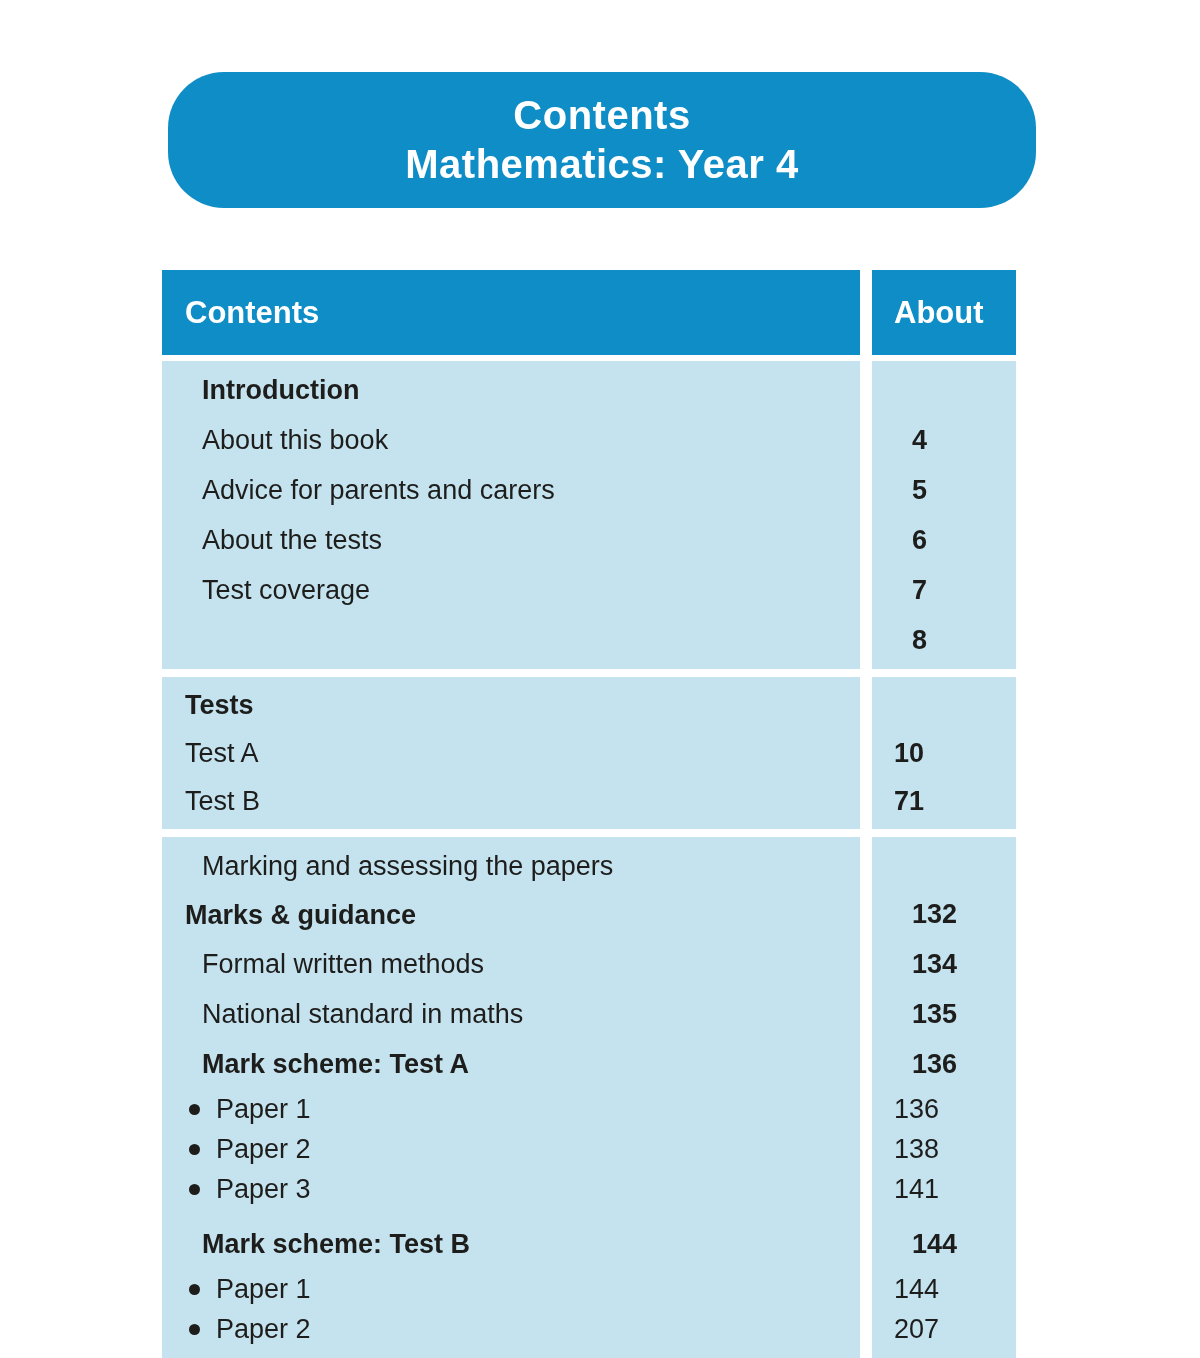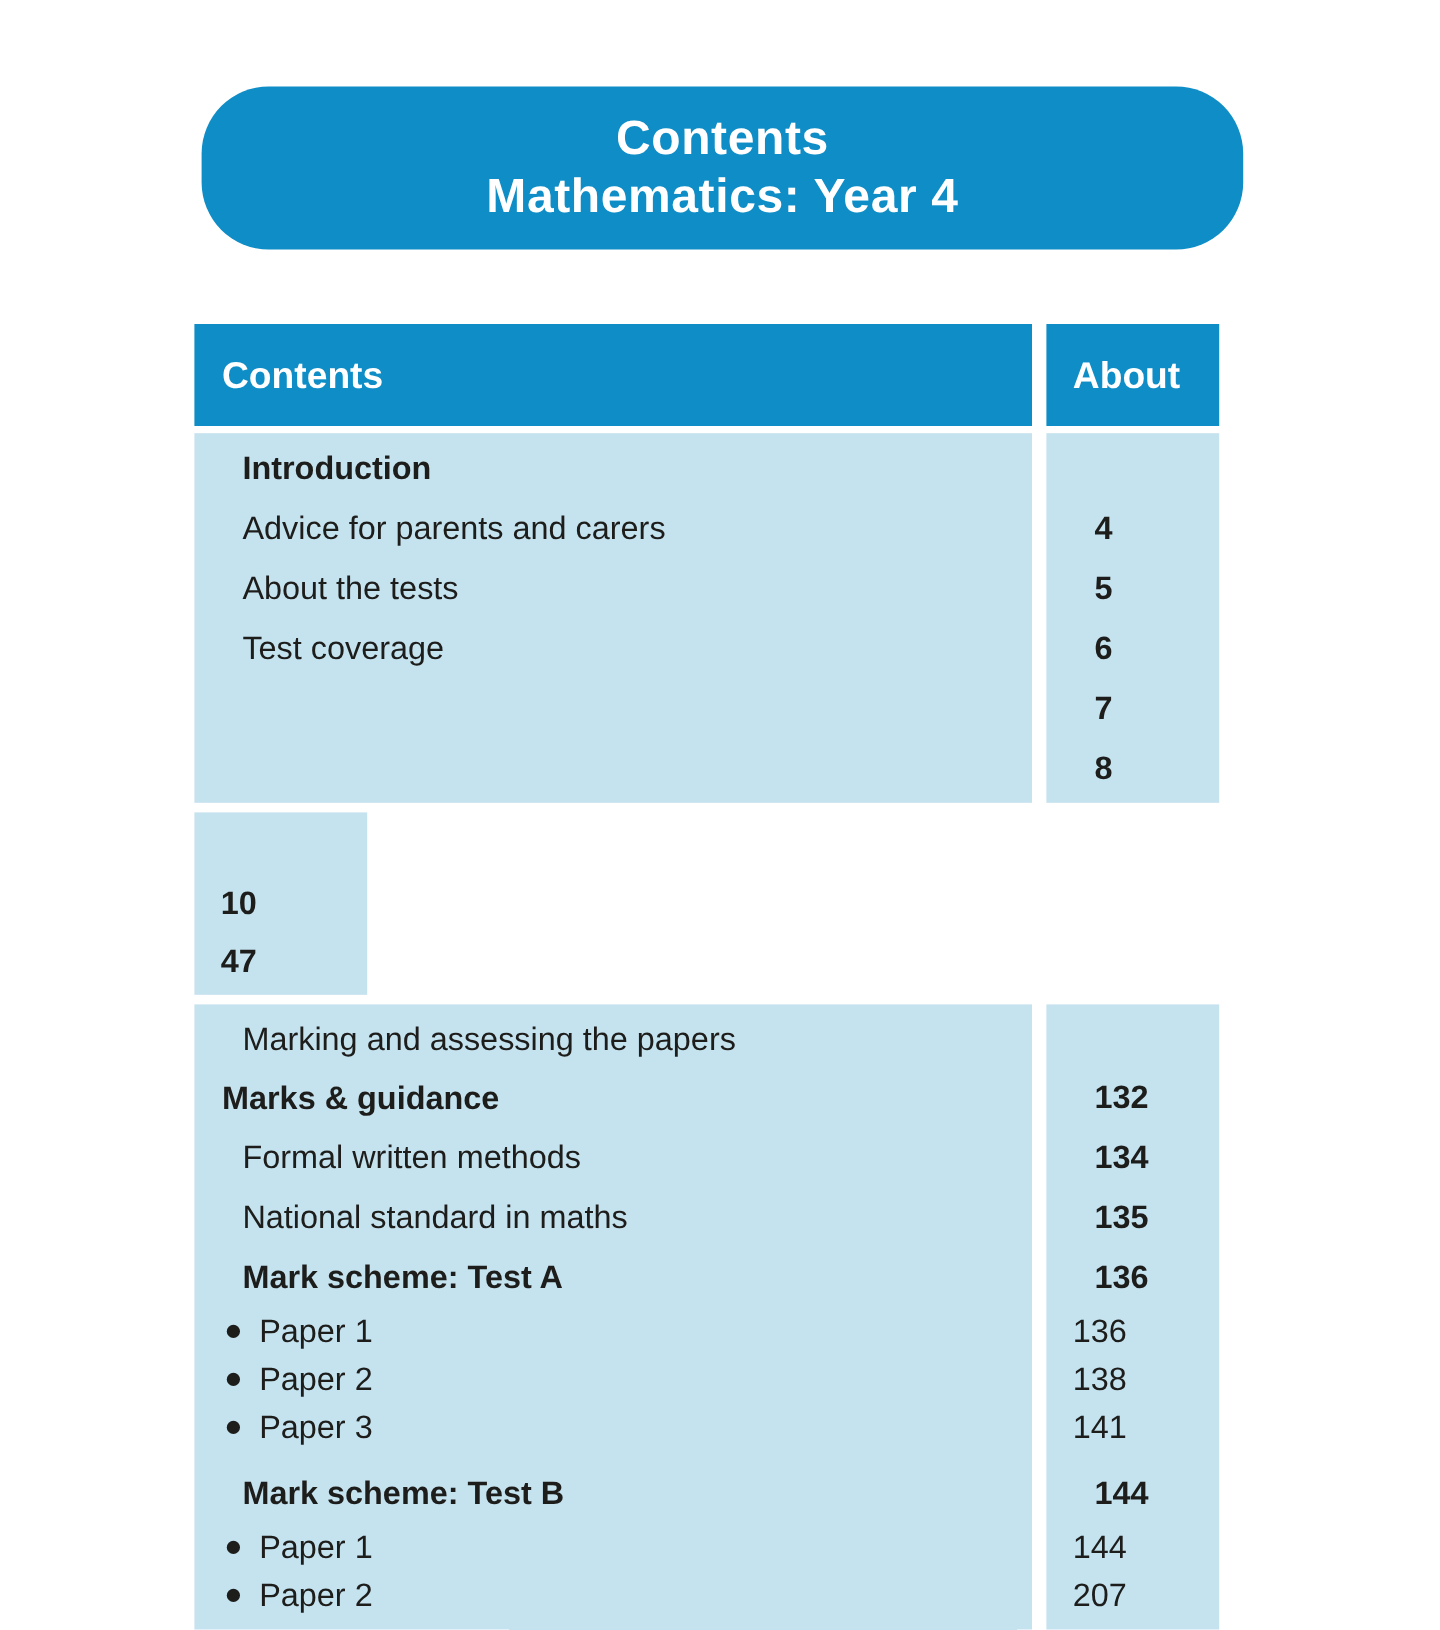--- a/index.html
+++ b/index.html
@@ -51,39 +51,45 @@
 <div class="toc">
 
   <div class="toc-header">
     <div class="hcell c1">Contents</div>
     <div class="hcell c2">About</div>
   </div>
 
   <div class="section">
     <div class="col label">
       <div class="r h50 bold">Introduction</div>
+      <div class="r h50">About this book</div>
       <div class="r h50">Advice for parents and carers</div>
       <div class="r h50">About the tests</div>
       <div class="r h50">Test coverage</div>
     </div>
     <div class="col page">
       <div class="p h50"></div>
       <div class="p h50 bold">4</div>
       <div class="p h50 bold">5</div>
       <div class="p h50 bold">6</div>
       <div class="p h50 bold">7</div>
       <div class="p h50 bold">8</div>
     </div>
   </div>
 
   <div class="section">
+    <div class="col label">
+      <div class="r h48 bold">Tests</div>
+      <div class="r h48">Test A</div>
+      <div class="r h48">Test B</div>
+    </div>
     <div class="col page">
       <div class="p h48"></div>
       <div class="p h48 bold">10</div>
-      <div class="p h48 bold">47</div>
+      <div class="p h48 bold">71</div>
     </div>
   </div>
 
   <div class="section">
     <div class="col label">
       <div class="r h50">Marking and assessing the papers</div>
       <div class="r h48 bold">Marks &amp; guidance</div>
       <div class="r h50">Formal written methods</div>
       <div class="r h50">National standard in maths</div>
       <div class="r h50 bold">Mark scheme: Test A</div>

